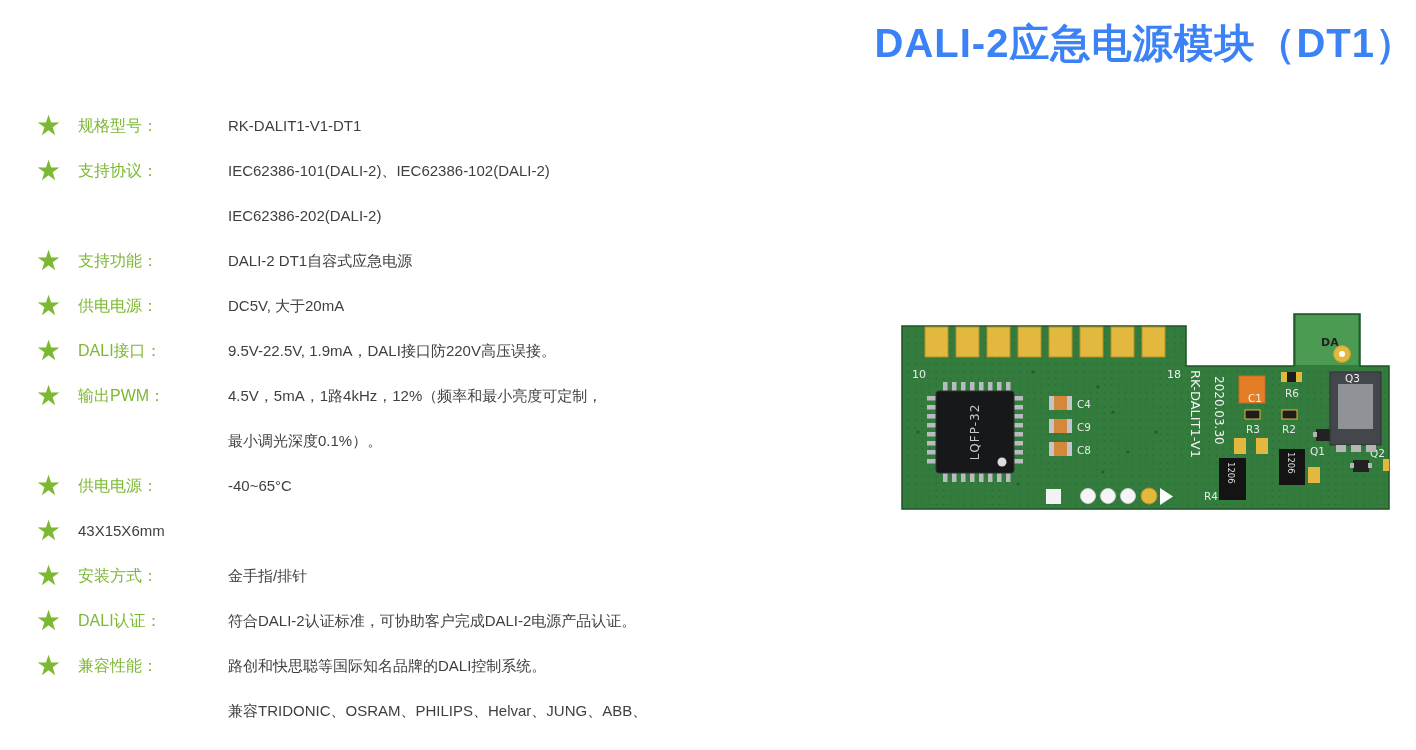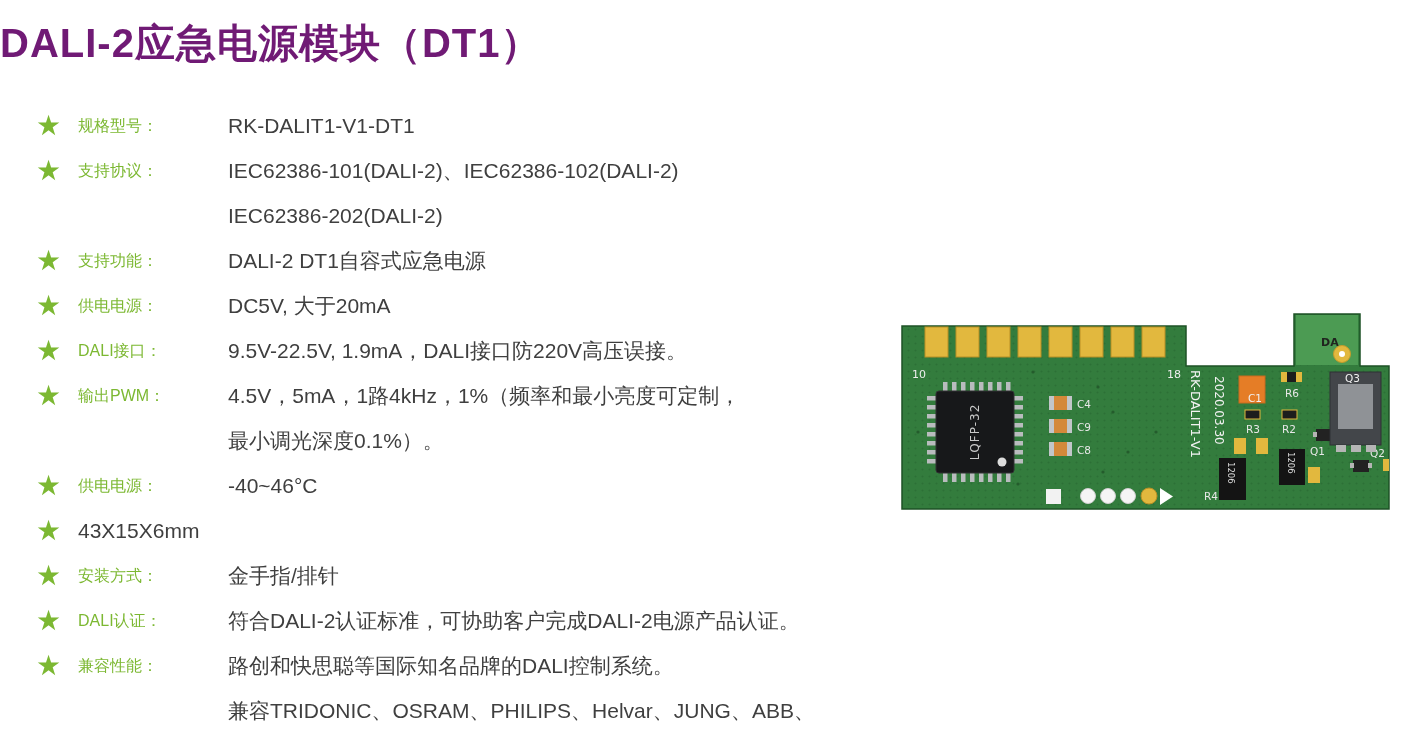--- a/index.html
+++ b/index.html
@@ -1,23 +1,23 @@
 <!DOCTYPE html>
 <html style="--accent: #7cb832;"><head>
 <meta charset="utf-8">
 <style>
   * { margin:0; padding:0; box-sizing:border-box; }
   html,body { width:1416px; height:750px; background:#ffffff; overflow:hidden; }
   body { font-family:"Liberation Sans","DejaVu Sans",sans-serif; position:relative; color:#404040; }
 
   .page-title{
-    text-align:left;
+    text-align:right;
     font-size:40px;
     font-weight:bold;
-    color:#701a75;
+    color:#3b82f6;
     padding-top:16px;
     letter-spacing:1px;
   }
 
   .specs{
     position:absolute;
     left:36px;
     top:103px;
   }
   .spec-row{ display:flex; align-items:flex-start; }
@@ -30,21 +30,21 @@
   }
   .spec-label{
     width:150px;
     flex:0 0 150px;
     font-size:16px;
     font-weight:normal;
     color:var(--accent,#7cb832);
     line-height:45px;
     white-space:nowrap;
   }
-  .spec-value{ font-size:21px; color:#3f3f3f; }
+  .spec-value{ font-size:15px; color:#3f3f3f; }
   .spec-line{ line-height:45px; white-space:nowrap; }
 
   .pcb-wrap{
     position:absolute;
     left:898px;
     top:312px;
     width:495px;
     height:205px;
   }
   svg text{ font-family:"DejaVu Sans",sans-serif; }
@@ -93,30 +93,30 @@
     <span class="spec-label">DALI接口：</span>
     <div class="spec-value">
         <div class="spec-line">9.5V-22.5V, 1.9mA，DALI接口防220V高压误接。</div>
       </div>
   </div>
 
   <div class="spec-row">
     <span class="star">★</span>
     <span class="spec-label">输出PWM：</span>
     <div class="spec-value">
-        <div class="spec-line">4.5V，5mA，1路4kHz，1%（频率和最小亮度可定制，</div>
+        <div class="spec-line">4.5V，5mA，1路4kHz，12%（频率和最小亮度可定制，</div>
         <div class="spec-line">最小调光深度0.1%）。</div>
       </div>
   </div>
 
   <div class="spec-row">
     <span class="star">★</span>
     <span class="spec-label">供电电源：</span>
     <div class="spec-value">
-        <div class="spec-line">-40~46°C</div>
+        <div class="spec-line">-40~65°C</div>
       </div>
   </div>
 
   <div class="spec-row">
     <span class="star">★</span>
     <div class="spec-value">
         <div class="spec-line">43X15X6mm</div>
       </div>
   </div>
 

